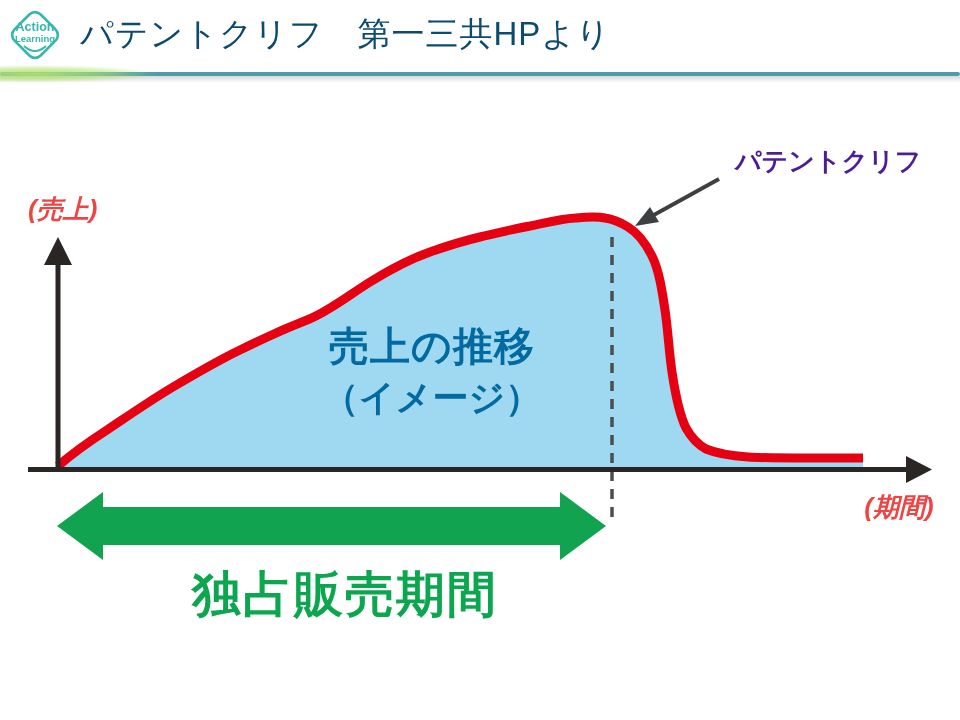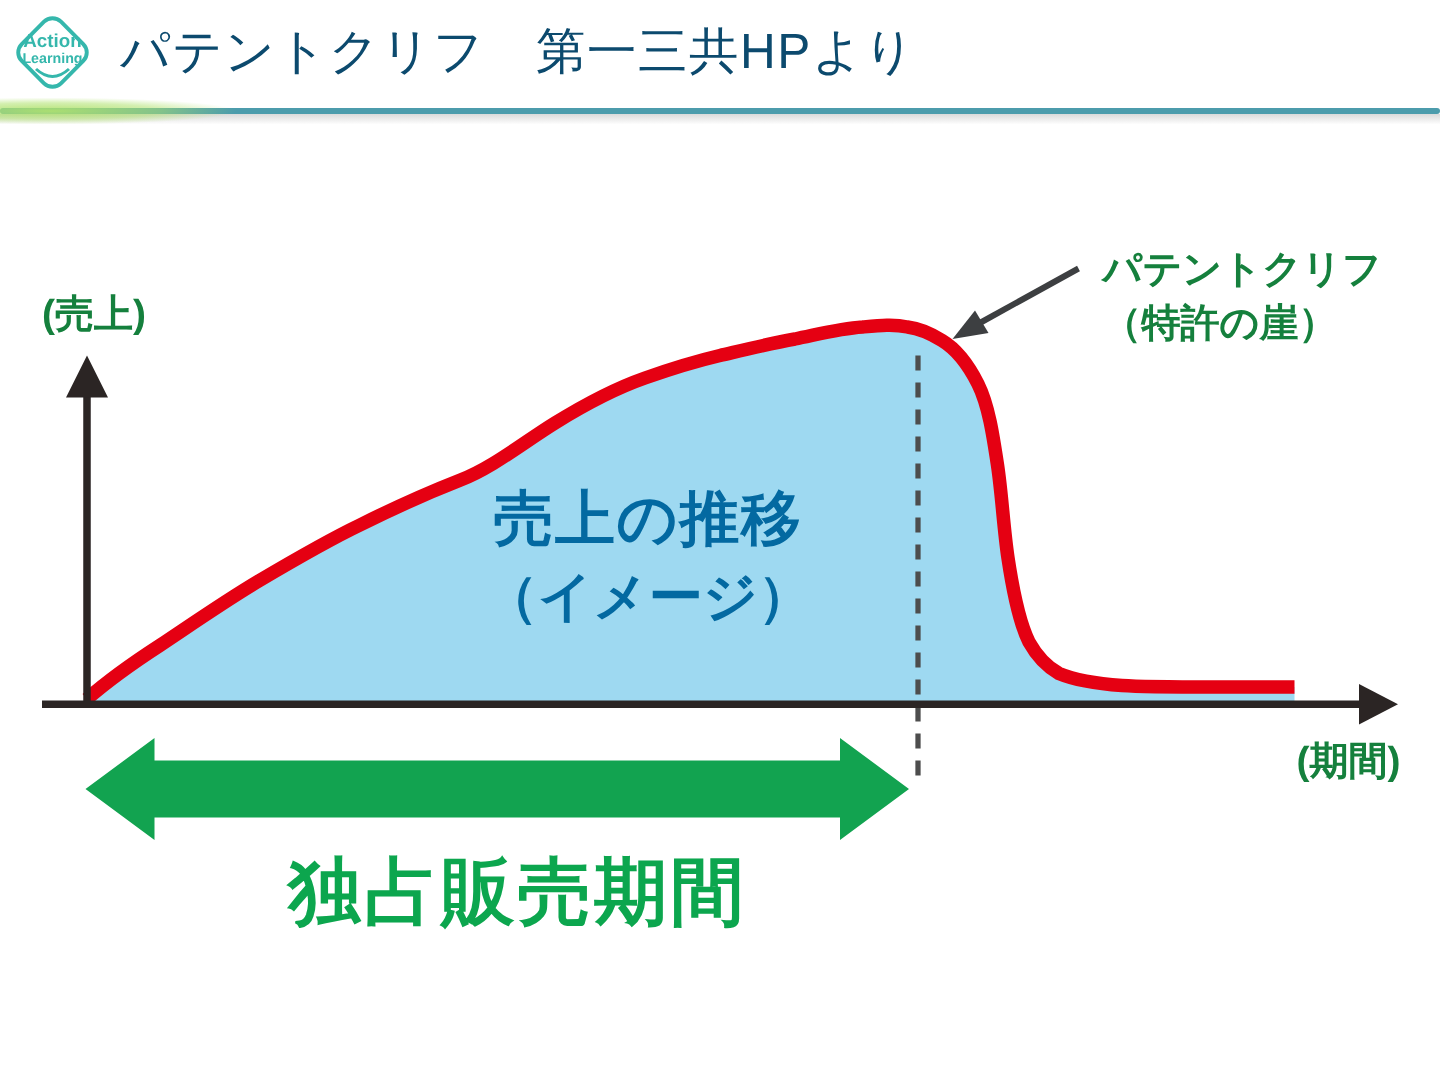--- a/index.html
+++ b/index.html
@@ -14,33 +14,33 @@
     color:#0c4a6e;letter-spacing:1px;white-space:nowrap;font-weight:500;
   }
   .divider-line{position:absolute;left:0;top:72px;width:960px;height:4px;background:#4c9cac;border-radius:2px;}
   .divider-shadow{position:absolute;left:0;top:76px;width:960px;height:7px;
     background:linear-gradient(to bottom,rgba(120,120,120,0.28),rgba(120,120,120,0));}
   .divider-glow{position:absolute;left:-20px;top:62px;width:300px;height:24px;pointer-events:none;
     background:radial-gradient(ellipse 55% 50% at 18% 50%,rgba(176,226,110,0.95),rgba(176,226,110,0.55) 45%,rgba(176,226,110,0) 75%);}
   
   .chart-svg{position:absolute;left:0;top:0;width:960px;height:720px;}
   .axis-label{
-    position:absolute;font-size:26px;font-weight:bold;color:#15803d;white-space:nowrap;
+    position:absolute;font-size:26px;font-weight:bold;color:#ef4444;white-space:nowrap;font-style:italic;
   }
   .y-axis-label{left:28px;top:192px;}
   .x-axis-label{left:854px;top:490px;width:90px;text-align:center;}
   .curve-label{
     position:absolute;left:297px;top:320px;width:270px;text-align:center;
     color:#0369a1;font-weight:bold;line-height:52px;
   }
   .curve-label .l1{font-size:40px;letter-spacing:1px;}
   .curve-label .l2{font-size:36px;}
   .cliff-label{
-    position:absolute;left:735px;top:143px;color:#15803d;font-weight:bold;
-    font-size:26px;line-height:36px;white-space:nowrap;margin-top:18px;
+    position:absolute;left:735px;top:143px;color:#4c1d95;font-weight:bold;
+    font-size:26px;line-height:36px;white-space:nowrap;
   }
   .period-label{
     position:absolute;left:135px;top:562px;width:420px;text-align:center;
     font-size:49px;font-weight:bold;color:#0ca64e;letter-spacing:2px;white-space:nowrap;
   }
 </style>
 </head>
 <body>
 
 <div class="slide">
@@ -120,18 +120,17 @@
 
   <div class="axis-label x-axis-label">(期間)</div>
 
   <div class="curve-label">
     <div class="l1">売上の推移</div>
     <div class="l2">（イメージ）</div>
   </div>
 
   <div class="cliff-label">
     <div>パテントクリフ</div>
-    <div>（特許の崖）</div>
   </div>
 
   <div class="period-label">独占販売期間</div>
 
 </div>
 
 </body></html>

